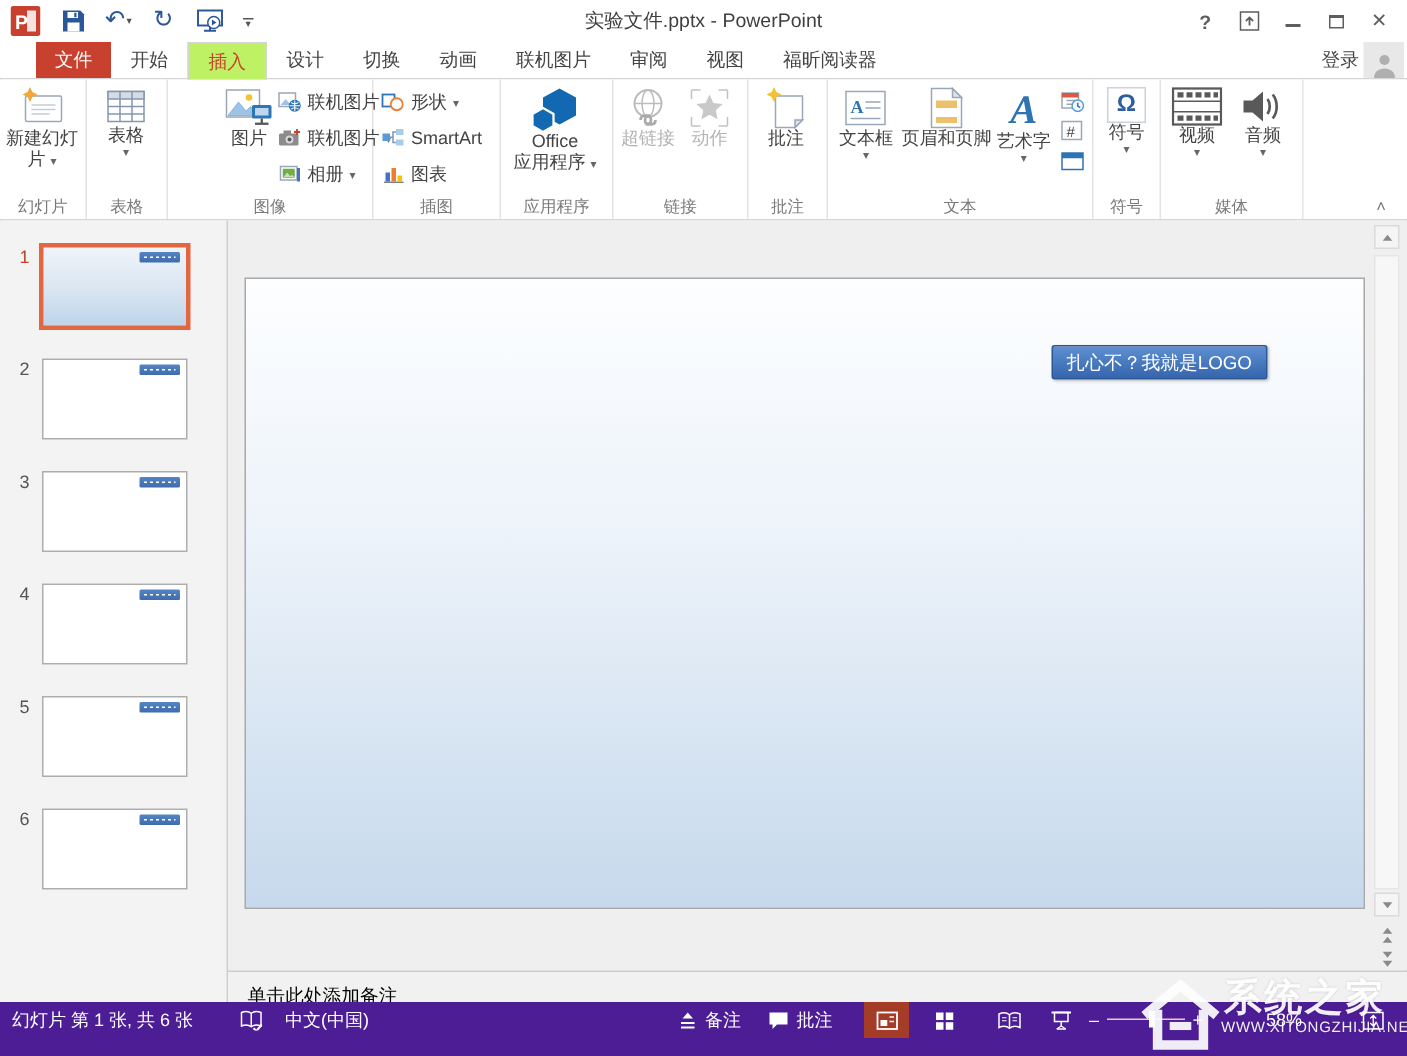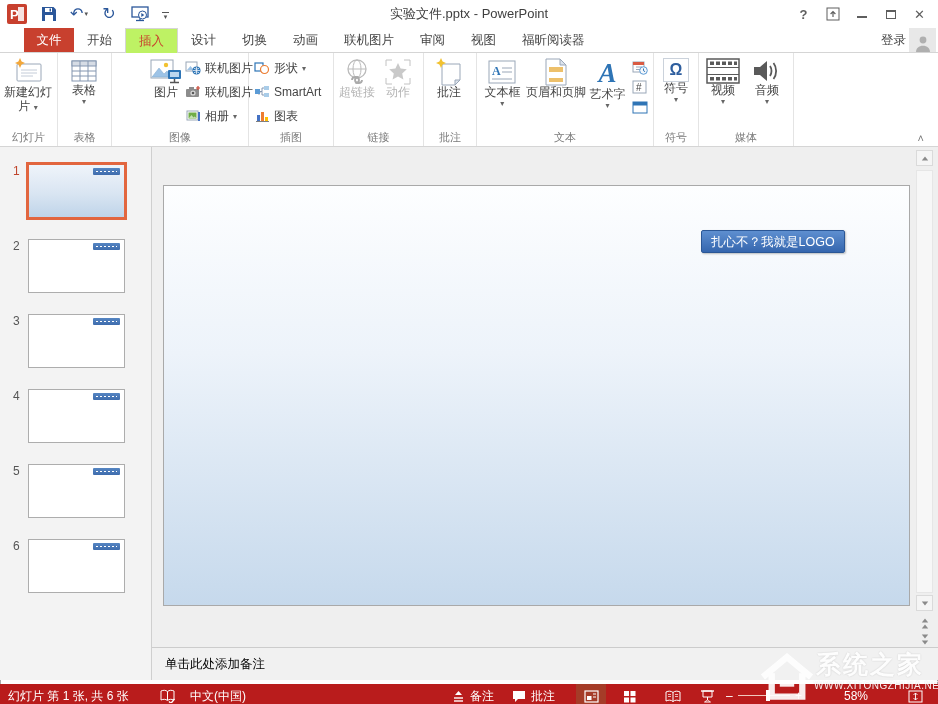--- a/index.html
+++ b/index.html
@@ -60,21 +60,21 @@
   .sbtn { position:absolute; left:0; width:17px; height:16px; background:#F5F5F5; border:1px solid #DADADA; display:flex; align-items:center; justify-content:center; }
   .strack { position:absolute; left:0; top:20px; width:17px; height:423px; background:#F7F7F7; border:1px solid #E6E6E6; }
   .dblbtn { position:absolute; left:1px; width:15px; height:15px; display:flex; flex-direction:column; align-items:center; justify-content:center; gap:1px; }
   .tri-up { width:0; height:0; border-left:4px solid transparent; border-right:4px solid transparent; border-bottom:5px solid #8A8A8A; }
   .tri-down { width:0; height:0; border-left:4px solid transparent; border-right:4px solid transparent; border-top:5px solid #8A8A8A; }
   .tri-s { transform:scale(.8); }
   
   .notes { position:absolute; left:152px; right:0; top:647px; height:33px; background:#F1F1F1; border-top:1px solid #CCCCCC; }
   .notes-text { position:absolute; left:13px; top:8px; color:#000000; font-size:12.5px; }
   
-  .statusbar { position:absolute; left:0; right:0; bottom:0; height:20px; background:#b91c1c; color:#fff;margin-top:15px; }
+  .statusbar { position:absolute; left:0; right:0; bottom:0; height:36px; background:#4c1d95; color:#fff;margin-top:15px; }
   .sitem { position:absolute; top:0; height:24px; display:flex; align-items:center; gap:5px; font-size:12px; color:#fff; }
   .viewbtn { position:absolute; top:0; width:30px; height:24px; display:flex; align-items:center; justify-content:center; }
   .viewbtn.active { background:#A53C28; }
   .ztrack { position:absolute; top:11px; left:738px; width:52px; border-top:1px solid #F0C9BE; }
   .zhandle { position:absolute; top:6px; left:766px; width:4px; height:11px; background:#fff; }
   
   .watermark { position:absolute; right:0; bottom:0; width:180px; height:58px; z-index:50; pointer-events:none; opacity:.92; }
   .wm-name { position:absolute; left:58px; top:2px; font-size:25px; font-weight:bold; color:#fff; letter-spacing:2px; text-shadow:0 0 2px rgba(0,0,0,.18); }
   .wm-url { position:absolute; left:56px; top:34px; font-size:10px; color:#fff; letter-spacing:.5px; text-shadow:0 0 2px rgba(0,0,0,.18); }
   svg { display:block; }
@@ -259,20 +259,30 @@
             <rect x="3" y="6" width="3" height="6" fill="#4472C4"></rect>
             <rect x="7" y="3" width="3" height="9" fill="#ED7D31"></rect>
             <rect x="11" y="8" width="3" height="4" fill="#FFC000"></rect>
           </svg>
         <span>图表</span>
       </div>
     </div>
     <div class="glabel">插图</div>
   </div>
 
+  <div class="rgroup" style="width:75px;">
+    <div class="bigbtn" style="width:68px;">
+      <svg width="34" height="30" viewBox="0 0 34 30">
+          <polygon points="20,1 31,7 31,19 20,25 9,19 9,7" fill="#1269B2"></polygon>
+          <polygon points="9,14 16,18 16,26 9,30 2,26 2,18" fill="#1269B2" stroke="#fff" stroke-width="1.5"></polygon>
+        </svg>
+      <div class="blabel"><span>Office</span><br><span>应用程序</span> <span class="dd">▾</span></div>
+    </div>
+    <div class="glabel">应用程序</div>
+  </div>
 
   <div class="rgroup" style="width:90px;">
     <div class="bigbtn disabled" style="width:42px;">
       <svg width="30" height="28" viewBox="0 0 30 28">
           <circle cx="15" cy="11" r="9" fill="none" stroke="#BBBBBB" stroke-width="1.3"></circle>
           <ellipse cx="15" cy="11" rx="4" ry="9" fill="none" stroke="#BBBBBB"></ellipse>
           <line x1="6" y1="11" x2="24" y2="11" stroke="#BBBBBB"></line>
           <path d="M10 22c0-2 1.5-3 3.5-3s3.5 1 3.5 3-1.5 3-3.5 3" fill="none" stroke="#ABABAB" stroke-width="1.8"></path>
           <path d="M20 22c0 2-1.5 3-3.5 3s-3.5-1-3.5-3 1.5-3 3.5-3" fill="none" stroke="#ABABAB" stroke-width="1.8"></path>
         </svg>

